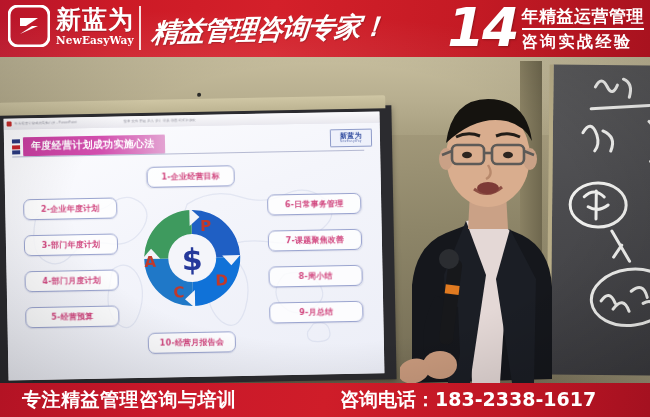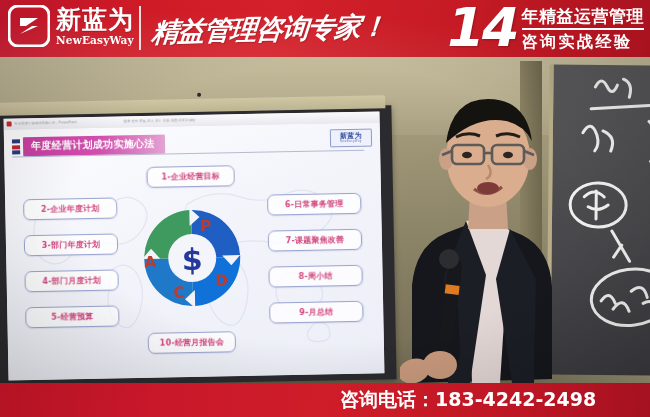--- a/index.html
+++ b/index.html
@@ -393,16 +393,17 @@
         </g>
 
         <ellipse cx="14" cy="282" rx="16" ry="12" fill="#c99a7d" transform="rotate(-18 14 282)"></ellipse>
       </svg>
     </div>
 
     <div class="photo-fx"></div>
   </div>
 
   <div class="footer">
-    <span class="footer-right"><span>咨询电话：</span><span>183-4242-2498</span></span>
+    <span class="footer-left">专注精益管理咨询与培训</span>
+    <span class="footer-right"><span>咨询电话：</span><span>183-2338-1617</span></span>
   </div>
 
 </div>
 
 </body></html>

